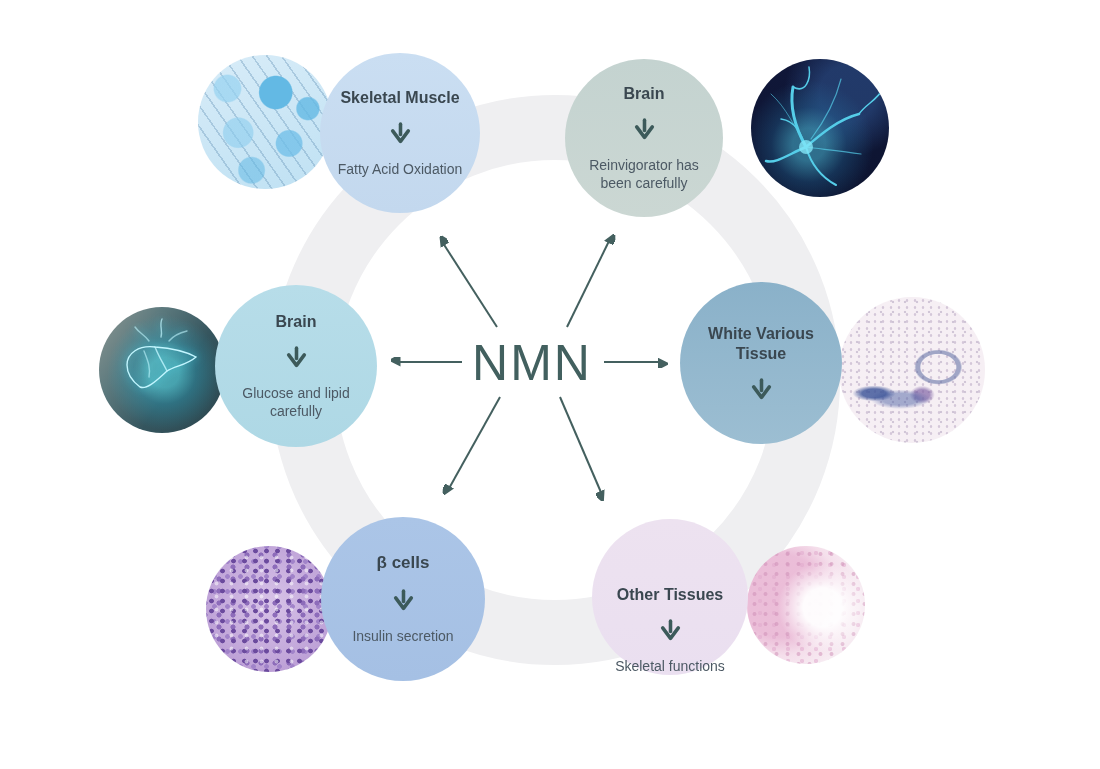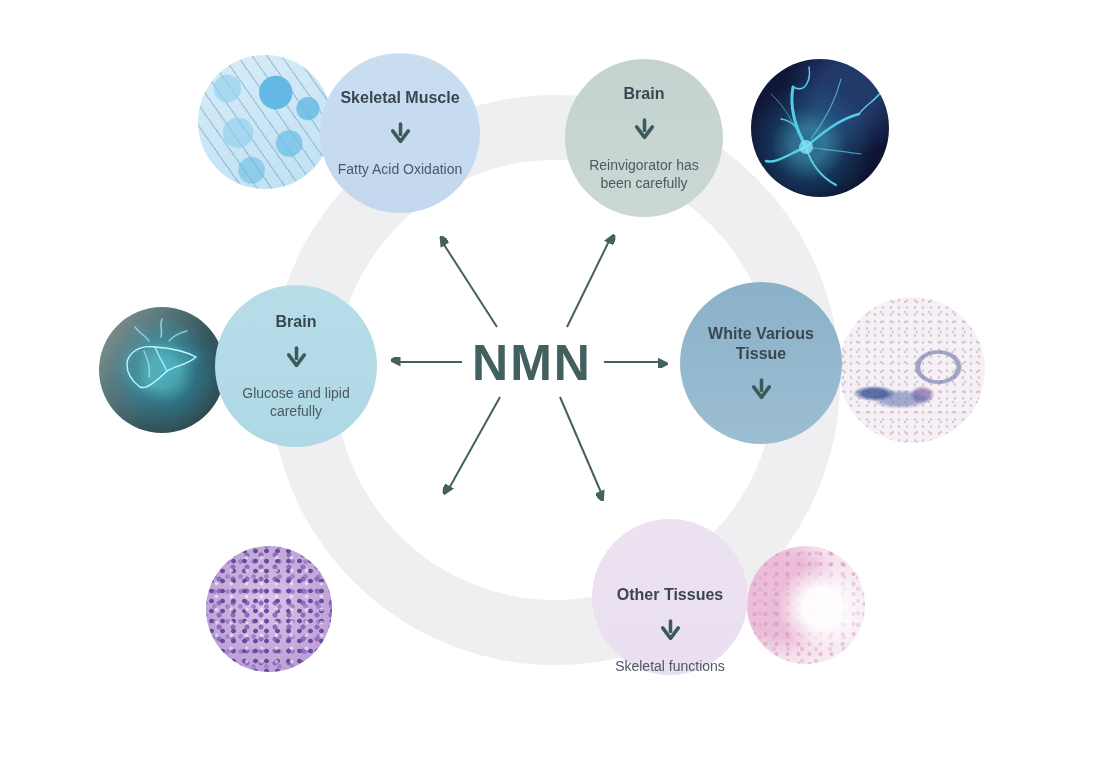--- a/index.html
+++ b/index.html
@@ -12,21 +12,21 @@
   
   .ring {
     position:absolute; left:270px; top:95px; width:570px; height:570px;
     box-sizing:border-box; border:65px solid #efeff1; border-radius:50%;
     z-index:0;
   }
 
   
   .nmn {
     position:absolute; left:532px; top:364px; transform:translate(-50%,-52%);
-    font-size:50px; font-weight:bold; letter-spacing:2px; color:#42605f;
+    font-size:50px; font-weight:normal; letter-spacing:2px; color:#42605f;
     z-index:4; white-space:nowrap;
   }
 
   
   .arrows { position:absolute; left:0; top:0; z-index:3; pointer-events:none; }
 
   
   .node {
     position:absolute; border-radius:50%; z-index:2;
     display:flex; flex-direction:column; align-items:center; justify-content:center;
@@ -178,20 +178,28 @@
   </div>
 
   <div class="node node-adipose">
     <div class="title">White Various Tissue</div>
     <svg class="down-arrow" viewBox="0 0 24 22">
         <path d="M12 2 L12 12"></path>
         <path d="M4.5 8.5 L12 18.5 L19.5 8.5"></path>
       </svg>
   </div>
 
+  <div class="node node-beta">
+    <div class="title">β cells</div>
+    <svg class="down-arrow" viewBox="0 0 24 22">
+        <path d="M12 2 L12 12"></path>
+        <path d="M4.5 8.5 L12 18.5 L19.5 8.5"></path>
+      </svg>
+    <div class="desc">Insulin secretion</div>
+  </div>
 
   <div class="node node-other">
     <div class="title">Other Tissues</div>
     <svg class="down-arrow" viewBox="0 0 24 22">
         <path d="M12 2 L12 12"></path>
         <path d="M4.5 8.5 L12 18.5 L19.5 8.5"></path>
       </svg>
     <div class="desc">Skeletal functions</div>
   </div>
 

